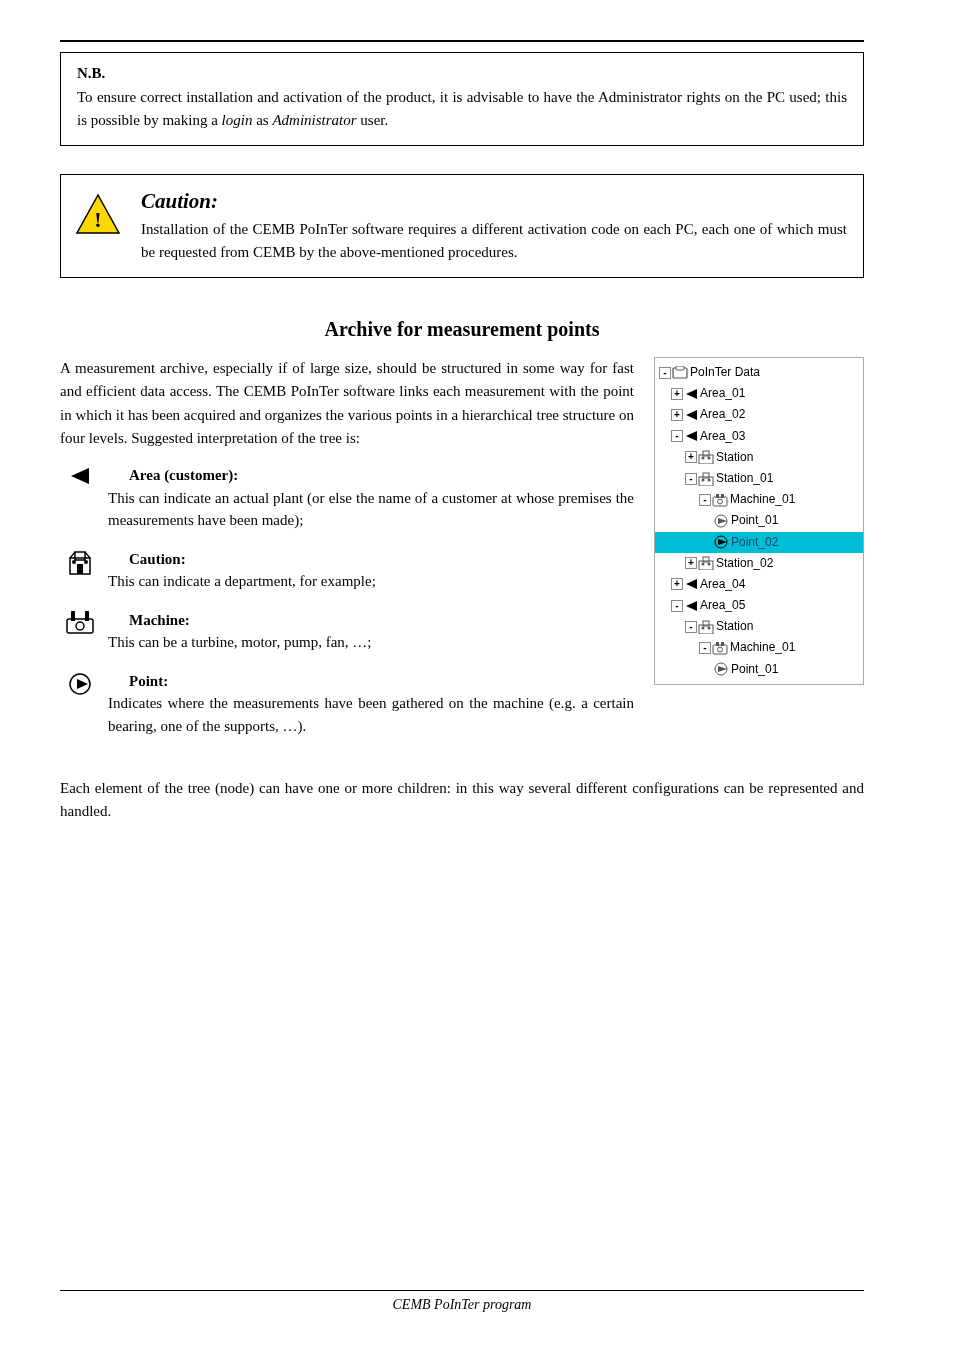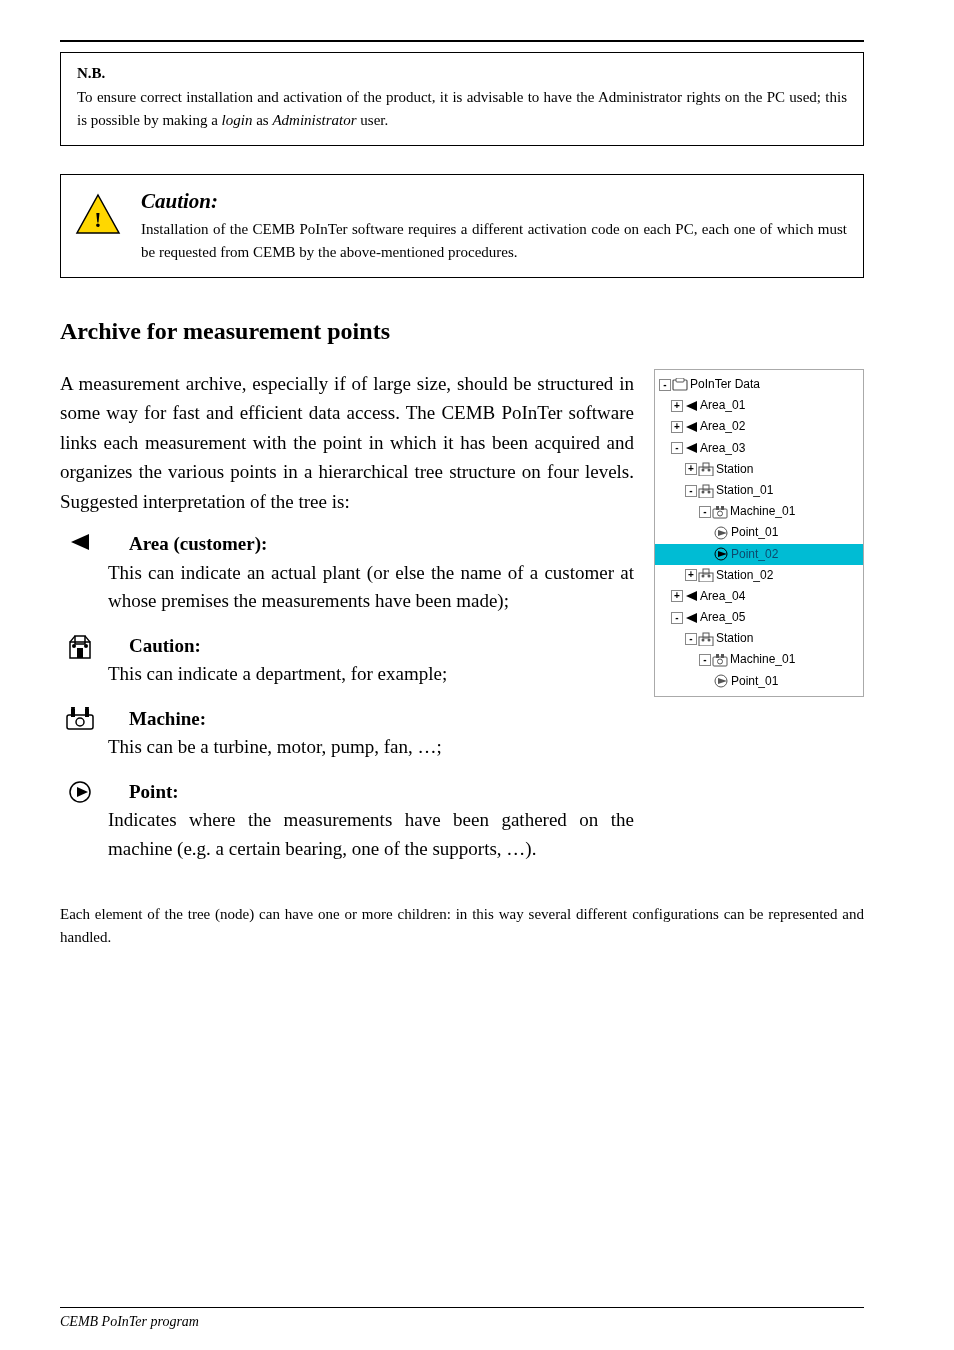--- a/index.html
+++ b/index.html
@@ -61,34 +61,35 @@
       font-size: 21px;
       margin-bottom: 4px;
     }
     .caution-text {
       font-size: 15px;
       text-align: justify;
       line-height: 1.5;
     }
     
     .section-heading {
-      font-size: 24px;
+      font-size: 20px;
       font-weight: bold;
-      margin-bottom: 24px;
+      margin-bottom: 16px;
       margin-top: 10px;
+      text-align: center;
     }
     
     .main-content {
       display: flex;
       gap: 20px;
       margin-bottom: 24px;
     }
     .text-column {
       flex: 1;
-      font-size: 19px;
+      font-size: 15px;
       text-align: justify;
       line-height: 1.55;
     }
     .tree-column {
       width: 210px;
       flex-shrink: 0;
       border: 1px solid #aaa;
       background: #fff;
       font-family: Arial, sans-serif;
       font-size: 12px;
@@ -120,27 +121,27 @@
       text-align: justify;
       line-height: 1.5;
     }
     .hierarchy-label {
       font-weight: bold;
       margin-left: 21px;
     }
     
     .footer {
       position: absolute;
-      bottom: 20px;
+      bottom: 37px;
       left: 60px;
       right: 60px;
       border-top: 1.5px solid #000;
       padding-top: 6px;
       display: flex;
-      justify-content: flex-start;
+      justify-content: center;
     }
     .footer-text {
       font-size: 14px;
       font-style: italic;
     }
     
     .tree-row {
       display: flex;
       align-items: center;
       padding: 1px 2px;

